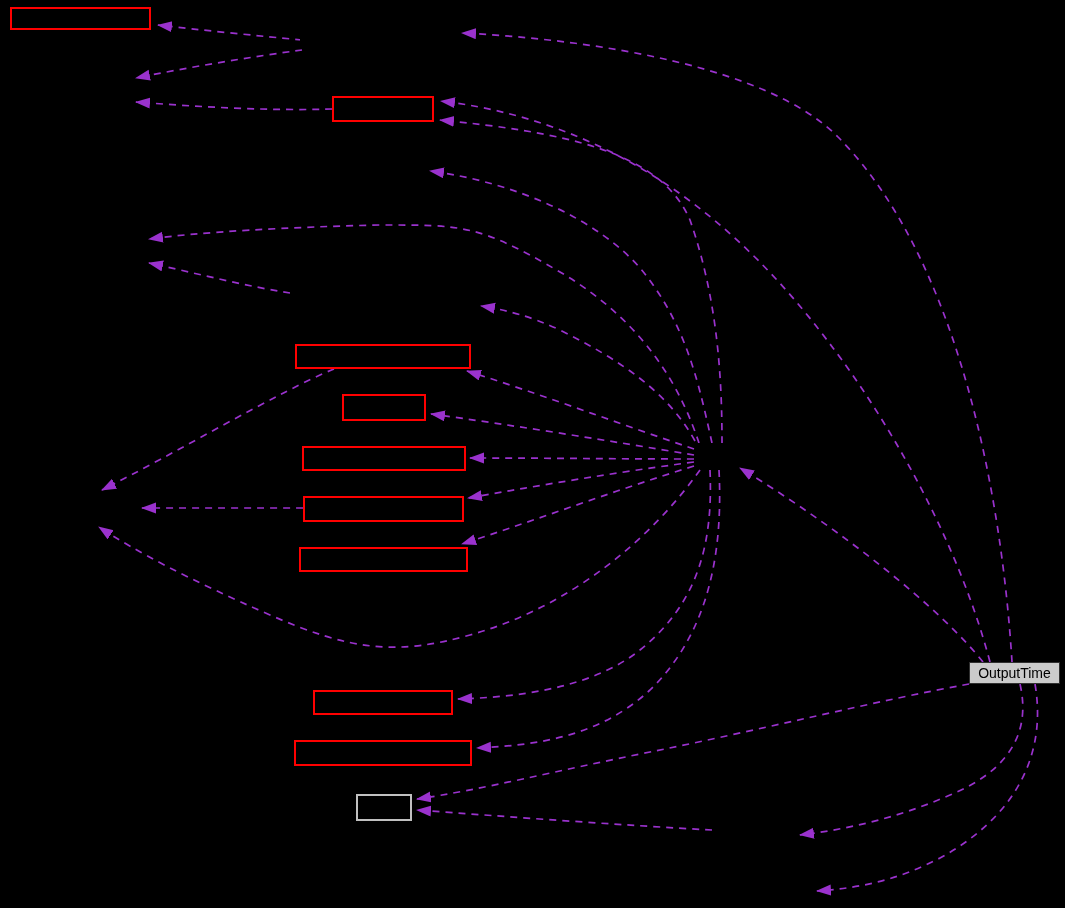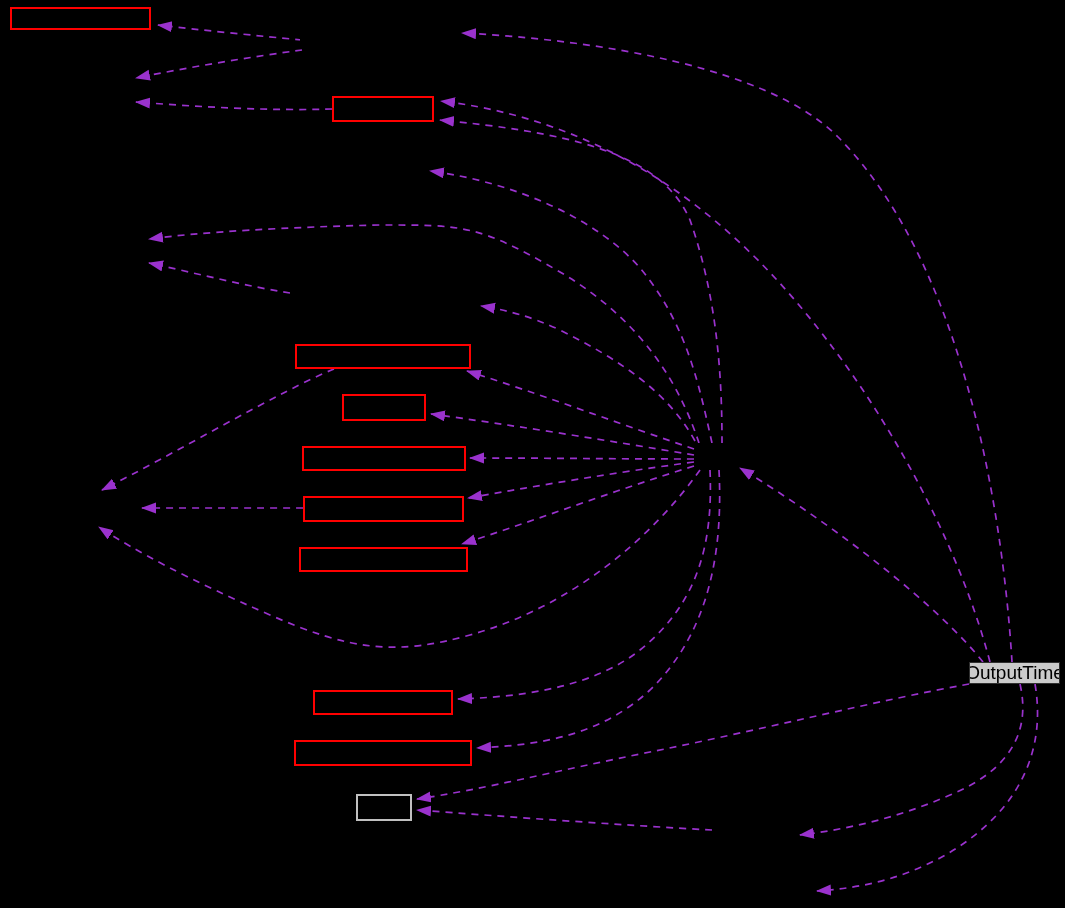--- a/index.html
+++ b/index.html
@@ -13,21 +13,21 @@
   #edge-layer{position:absolute;left:0;top:0;width:1065px;height:908px;}
   .graph-node{
     position:absolute;
     box-sizing:border-box;
     background:#000;
     border:2px solid #f00;
   }
   .graph-node .node-label{
     display:flex;align-items:center;justify-content:center;
     width:100%;height:100%;
-    font-size:19px;color:#000;
+    font-size:14px;color:#000;
     white-space:nowrap;overflow:hidden;
   }
   .graph-node.kind-current{
     border-width:1px;
   }
   .graph-node.kind-hidden{
     border-color:#000;
   }
   .edge-path{fill:none;}
 </style>

